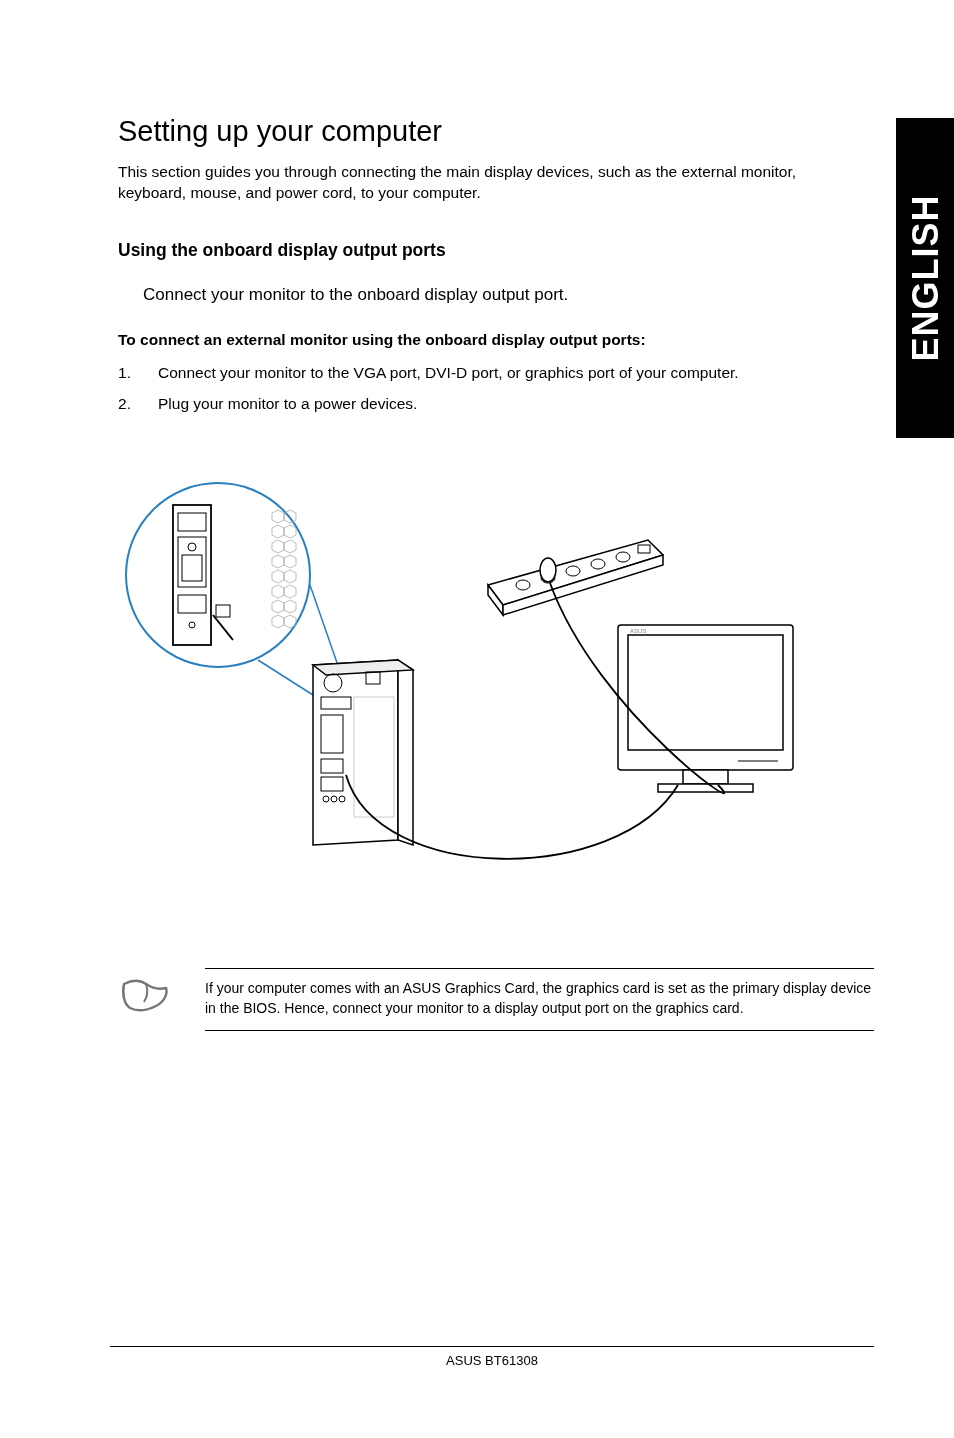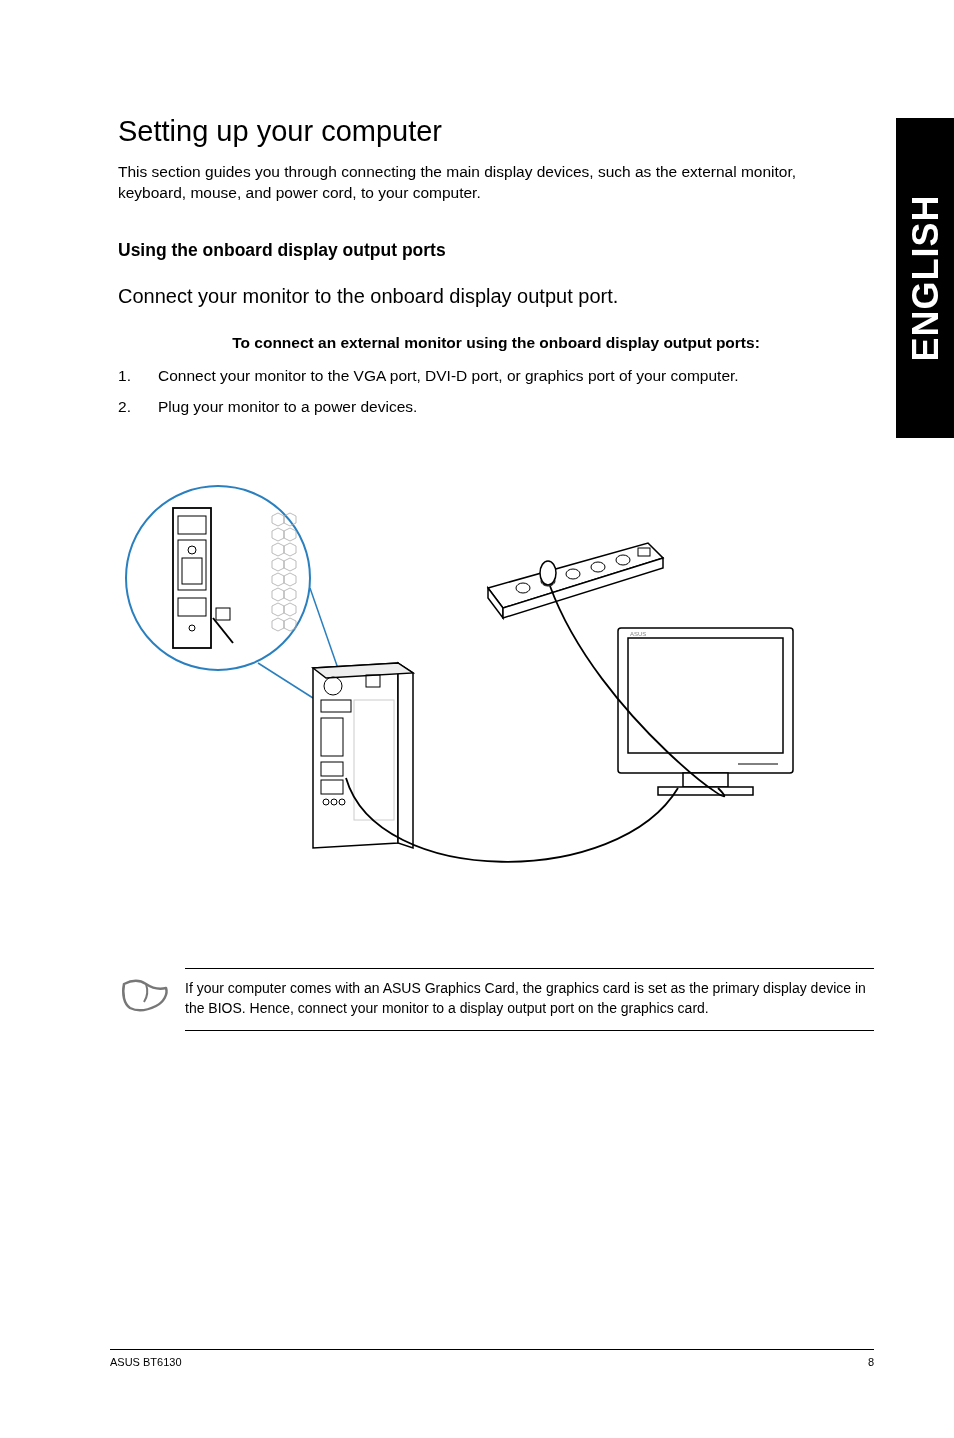--- a/index.html
+++ b/index.html
@@ -45,28 +45,28 @@
     line-height: 1.35;
     margin-bottom: 36px;
     max-width: 720px;
   }
   h2 {
     font-size: 17.5px;
     font-weight: bold;
     margin-bottom: 24px;
   }
   .sub {
-    font-size: 20px;
+    font-size: 17px;
     margin-bottom: 26px;
+    margin-left: 25px;
   }
   .bold-line {
     font-size: 15.5px;
     font-weight: bold;
     margin-bottom: 14px;
-    text-align: center;
   }
   ol {
     list-style: none;
     counter-reset: step;
     padding-left: 0;
   }
   ol li {
     counter-increment: step;
     font-size: 15.5px;
     margin-bottom: 10px;
@@ -85,21 +85,21 @@
     height: 420px;
     position: relative;
   }
   .note-block {
     position: absolute;
     left: 118px;
     right: 80px;
     top: 968px;
     display: flex;
     align-items: flex-start;
-    gap: 12px;
+    gap: 32px;
   }
   .note-icon {
     width: 55px;
     height: 45px;
     flex-shrink: 0;
     margin-top: 6px;
   }
   .note-content {
     border-top: 1px solid #000;
     border-bottom: 1px solid #000;
@@ -109,22 +109,22 @@
     flex: 1;
   }
   .footer {
     position: absolute;
     left: 110px;
     right: 80px;
     bottom: 70px;
     border-top: 1px solid #000;
     padding-top: 6px;
     display: flex;
-    justify-content: space-between;
-    font-size: 11px;
+    justify-content: center;
+    font-size: 13px;
   }
 </style>
 </head>
 <body>
 
 <div class="side-tab">
   <span>ENGLISH</span>
 </div>
 
 <div class="page">

